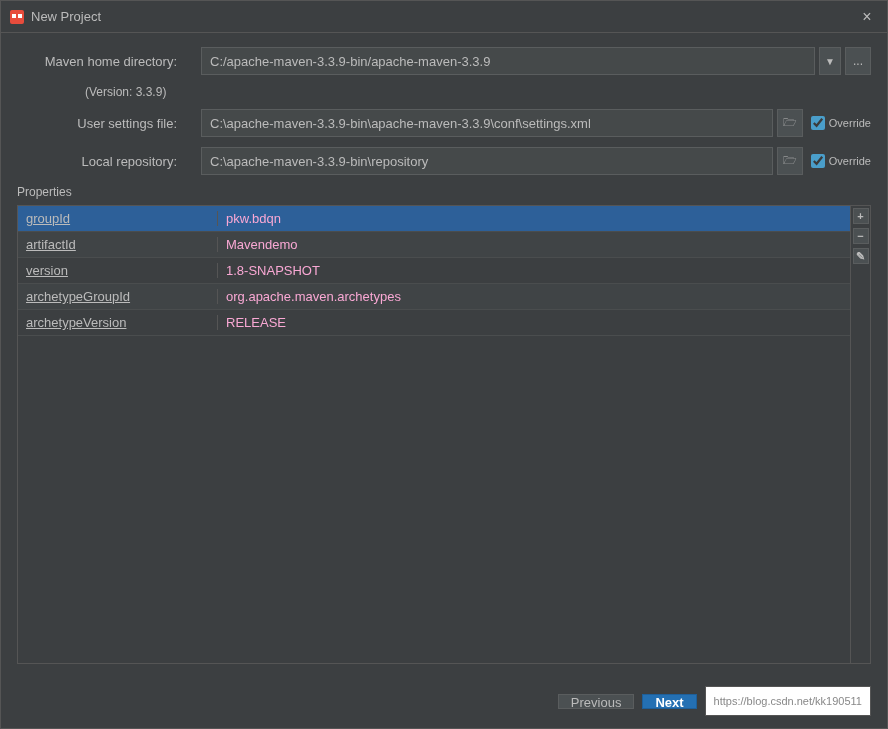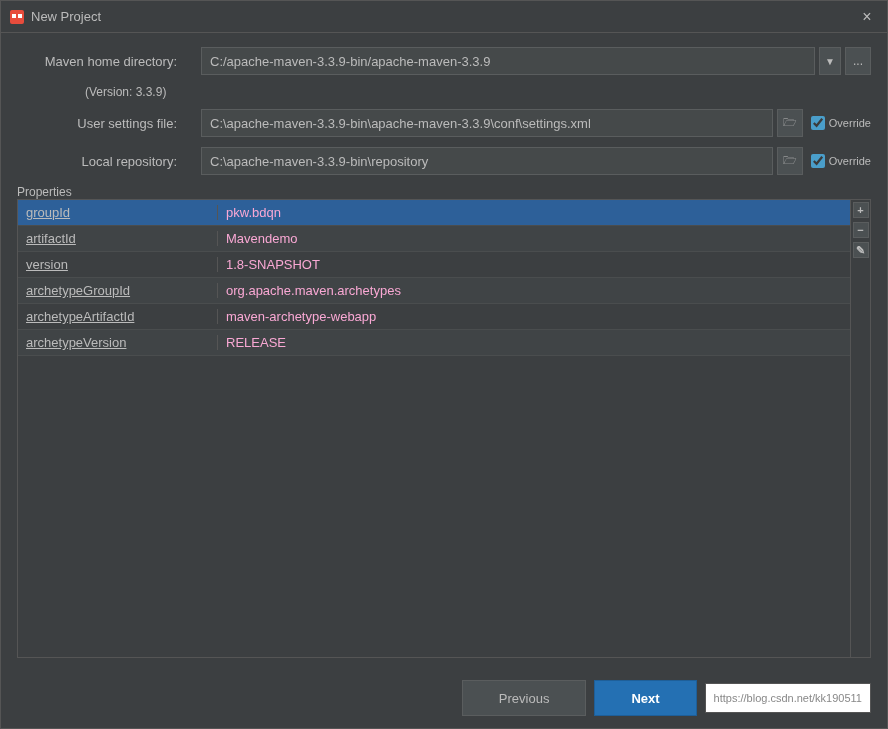--- a/index.html
+++ b/index.html
@@ -166,20 +166,21 @@
     .properties-section {
       flex: 1;
       display: flex;
       flex-direction: column;
       min-height: 0;
     }
 
     .properties-title {
       color: #bbb;
       font-size: 12px;
+      margin-bottom: 6px;
     }
 
     .properties-table-wrapper {
       flex: 1;
       border: 1px solid #555;
       background: #3c3f41;
       overflow: hidden;
       display: flex;
     }
 
@@ -253,22 +254,22 @@
       display: flex;
       justify-content: flex-end;
       align-items: center;
       padding: 12px 16px;
       gap: 8px;
       flex-shrink: 0;
       background: #3c3f41;
     }
 
     .btn {
-      height: 36px;
-      padding: 0 36px;
+      height: 15px;
+      padding: 0 12px;
       font-size: 13px;
       cursor: pointer;
       border: 1px solid #5a5d5e;
       color: #bbb;
     }
 
     .btn-default {
       background: #4b5052;
     }
 
@@ -371,24 +372,20 @@
             </div>
             <div class="prop-row">
               <div class="prop-key">version</div>
               <div class="prop-value">1.8-SNAPSHOT</div>
             </div>
             <div class="prop-row">
               <div class="prop-key">archetypeGroupId</div>
               <div class="prop-value">org.apache.maven.archetypes</div>
             </div>
             <div class="prop-row">
-              <div class="prop-key">archetypeArtifactId</div>
-              <div class="prop-value">maven-archetype-webapp</div>
-            </div>
-            <div class="prop-row">
               <div class="prop-key">archetypeVersion</div>
               <div class="prop-value">RELEASE</div>
             </div>
           </div>
         <div class="table-sidebar">
           <div class="table-btn">+</div>
           <div class="table-btn">−</div>
           <div class="table-btn">✎</div>
         </div>
       </div>

